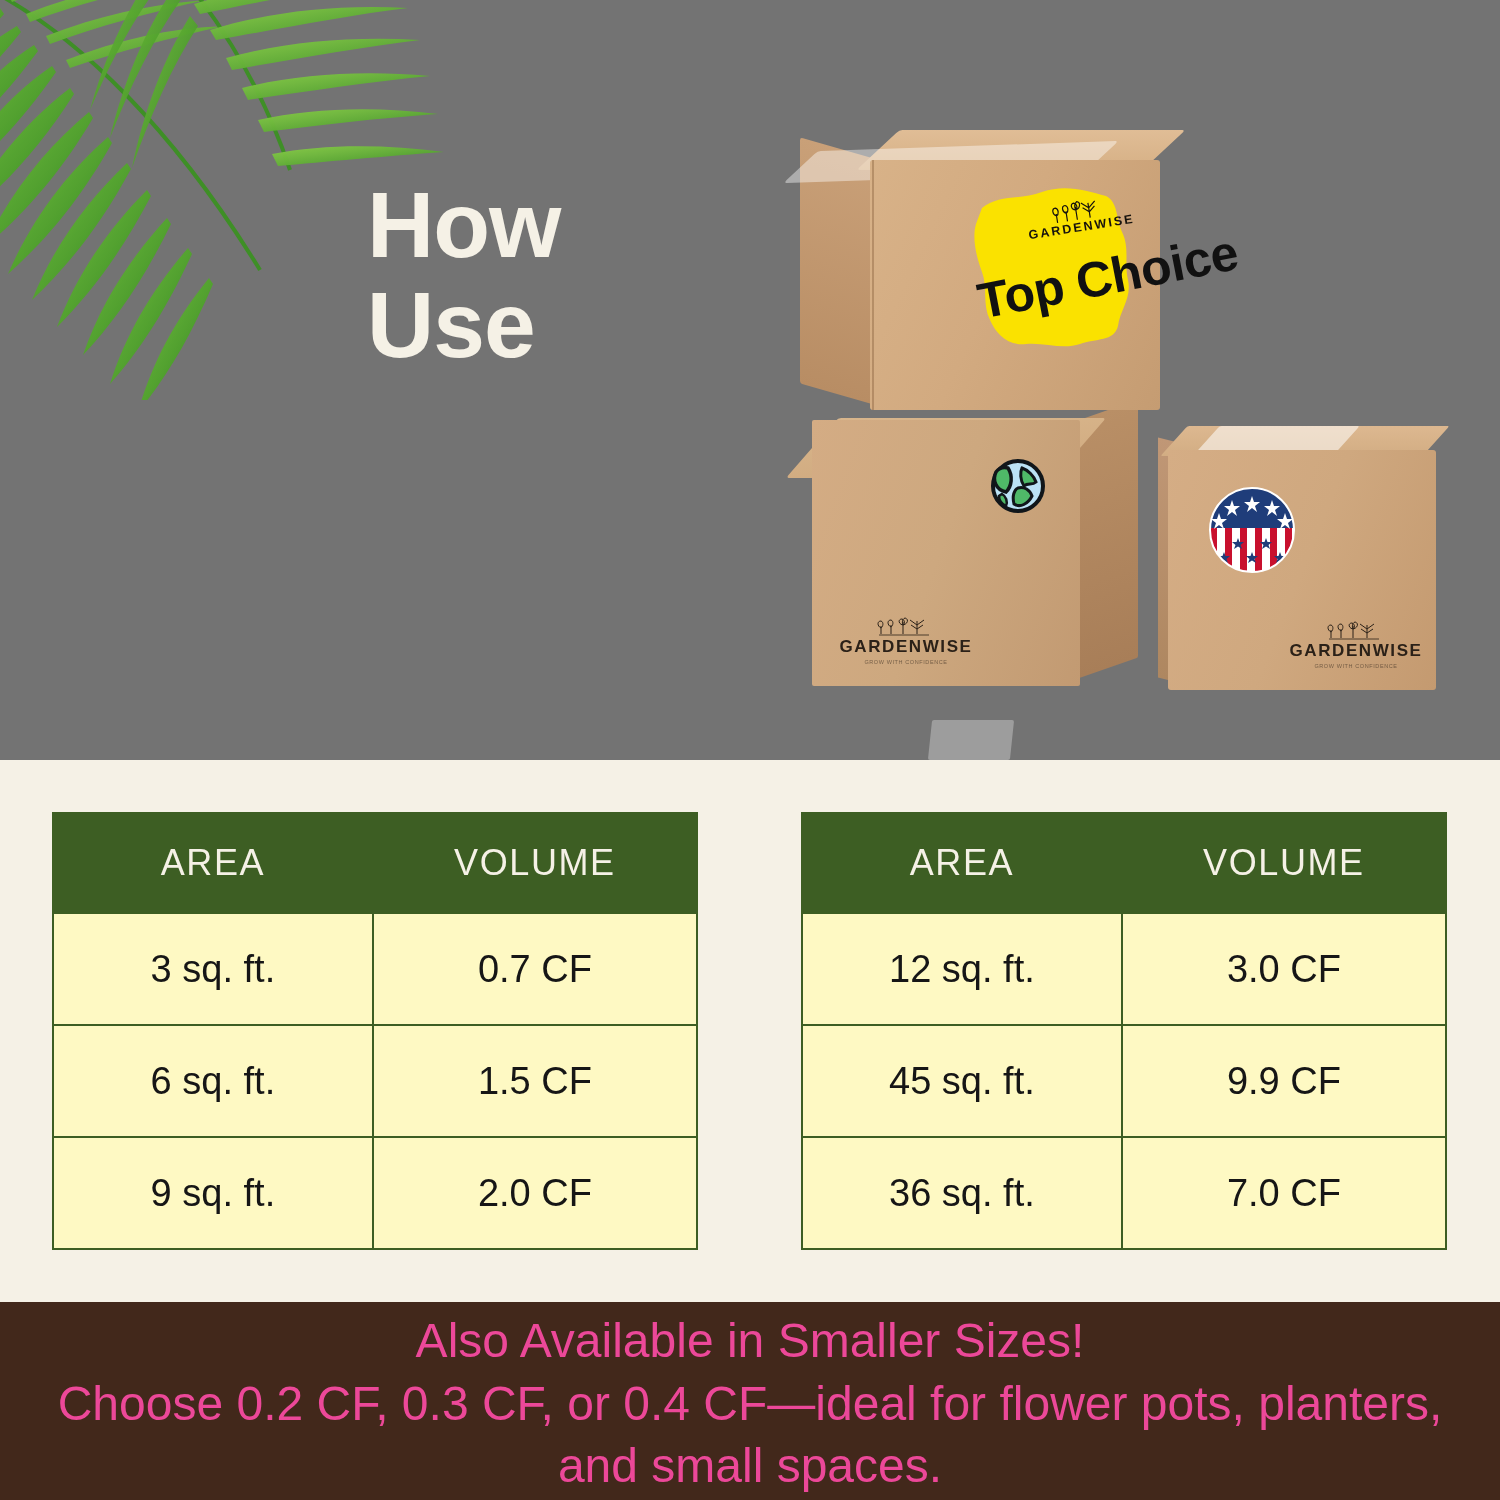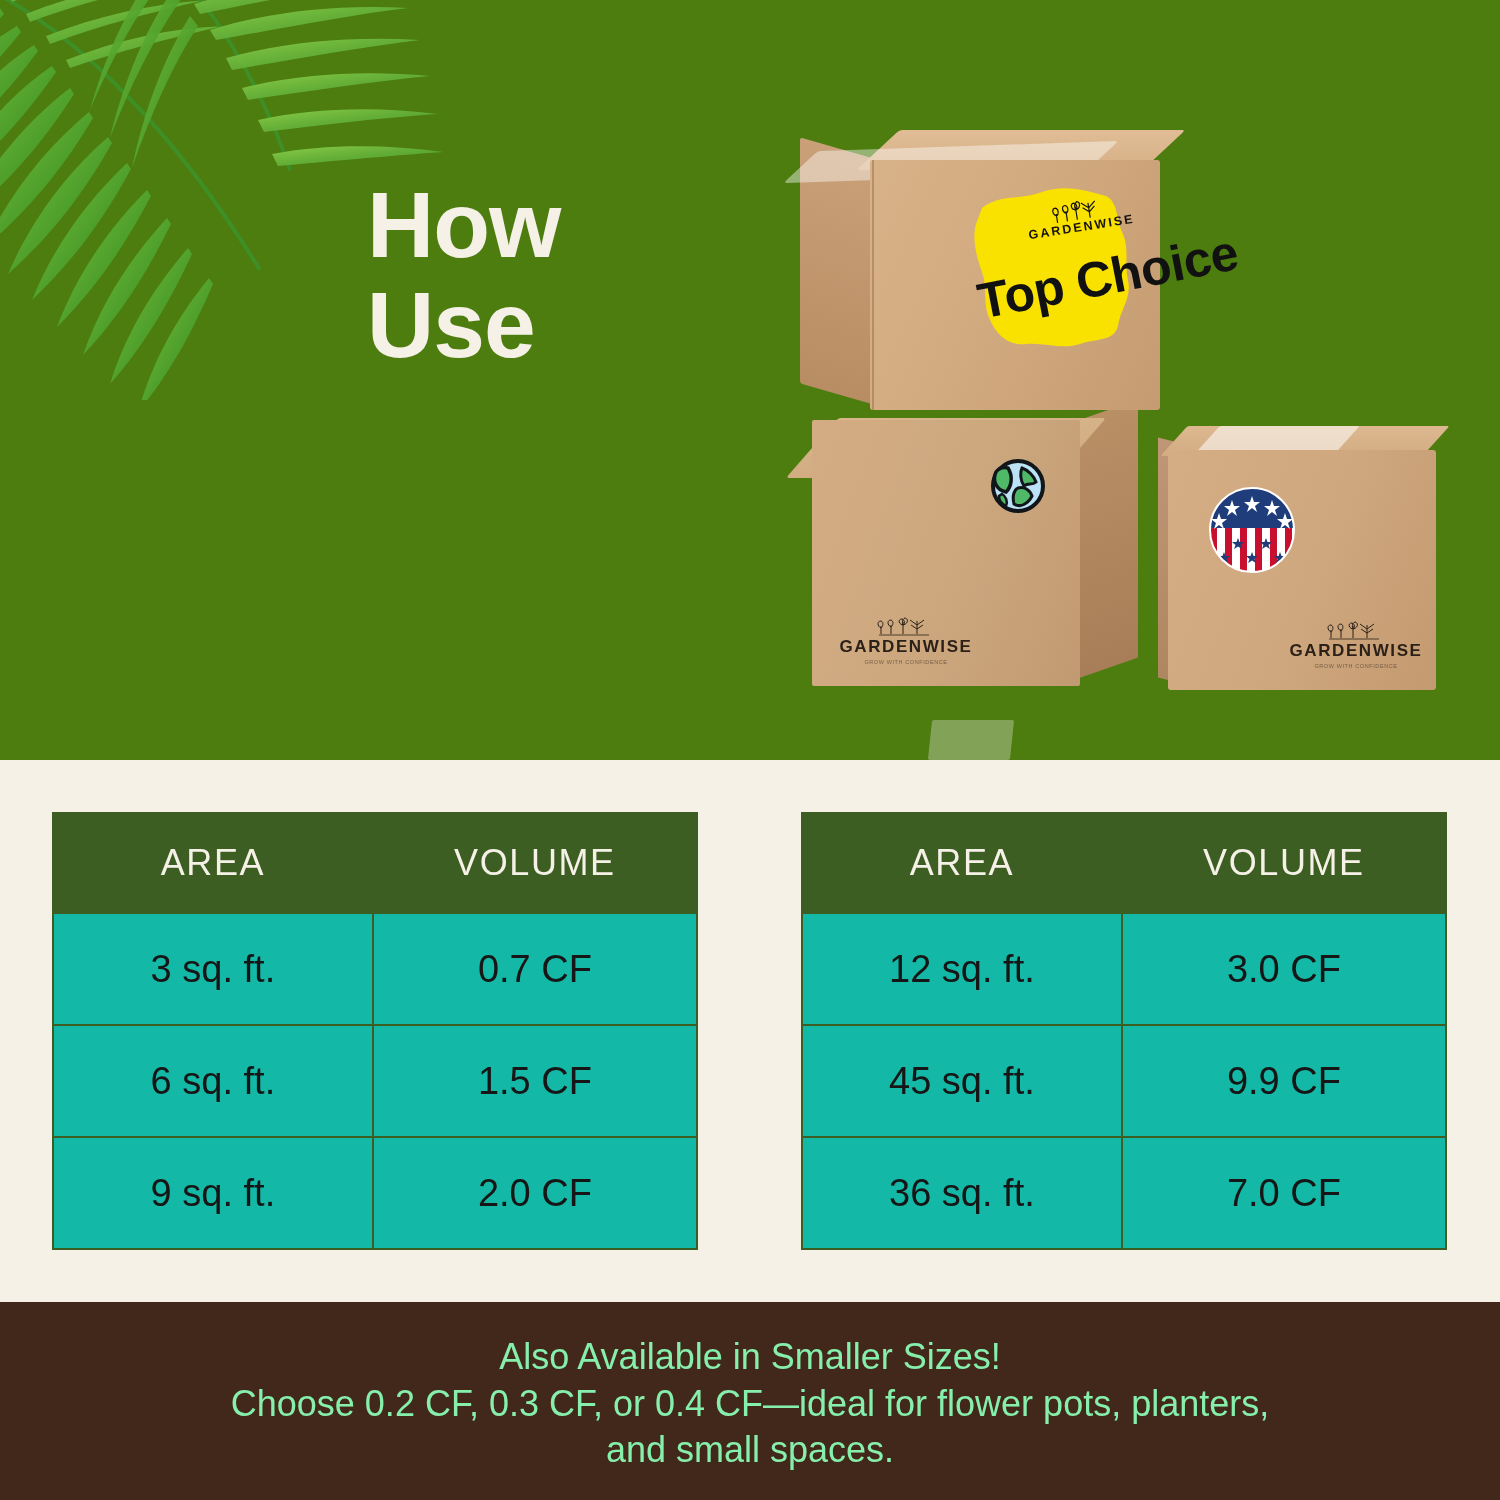--- a/index.html
+++ b/index.html
@@ -8,21 +8,21 @@
     font-family:"Liberation Sans", sans-serif;
     background:#F5F1E6;
     overflow:hidden;
     position:relative;
   }
   .page { position:relative; width:1500px; height:1500px; }
 
   
   .hero {
     position:absolute; left:0; top:0; width:1500px; height:769px;
-    background:#4d7c0f; overflow:hidden;
+    background:#737373; overflow:hidden;
   }
   .hero-title {
     position:absolute; left:367px; top:175px; width:420px;
     color:#F5F1E6;
     font-size:93px; line-height:1.08; font-weight:700;
     letter-spacing:-1px;
   }
 
   
   .palm { position:absolute; left:-40px; top:-60px; width:520px; height:460px; }
@@ -154,34 +154,34 @@
     text-align:center;
     font-weight:400;
   }
   .tbl th {
     background:#3D5E23; color:#F5F1E6;
     font-size:36px; letter-spacing:1.6px;
     height:100px; border-color:#3D5E23;
   }
   .tbl td {
     color:#161616; font-size:38px; height:112px;
-    background:#14b8a6;
+    background:#fef9c3;
   }
   .tbl col.c1 { width:321px; }
   .tbl col.c2 { width:325px; }
 
   
   .footer {
     position:absolute; left:0; top:1302px; width:1500px; height:198px;
     background:#42281B;
     display:flex; flex-direction:column; align-items:center; justify-content:center;
     padding-top:6px;
   }
   .footer-line {
-    color:#86efac; font-size:36px; line-height:1.30; text-align:center;
+    color:#ec4899; font-size:48px; line-height:1.30; text-align:center;
     max-width:1400px; font-weight:400;
   }
 </style>
 </head>
 <body>
 
 <div class="page">
 
   <div class="hero">
 

